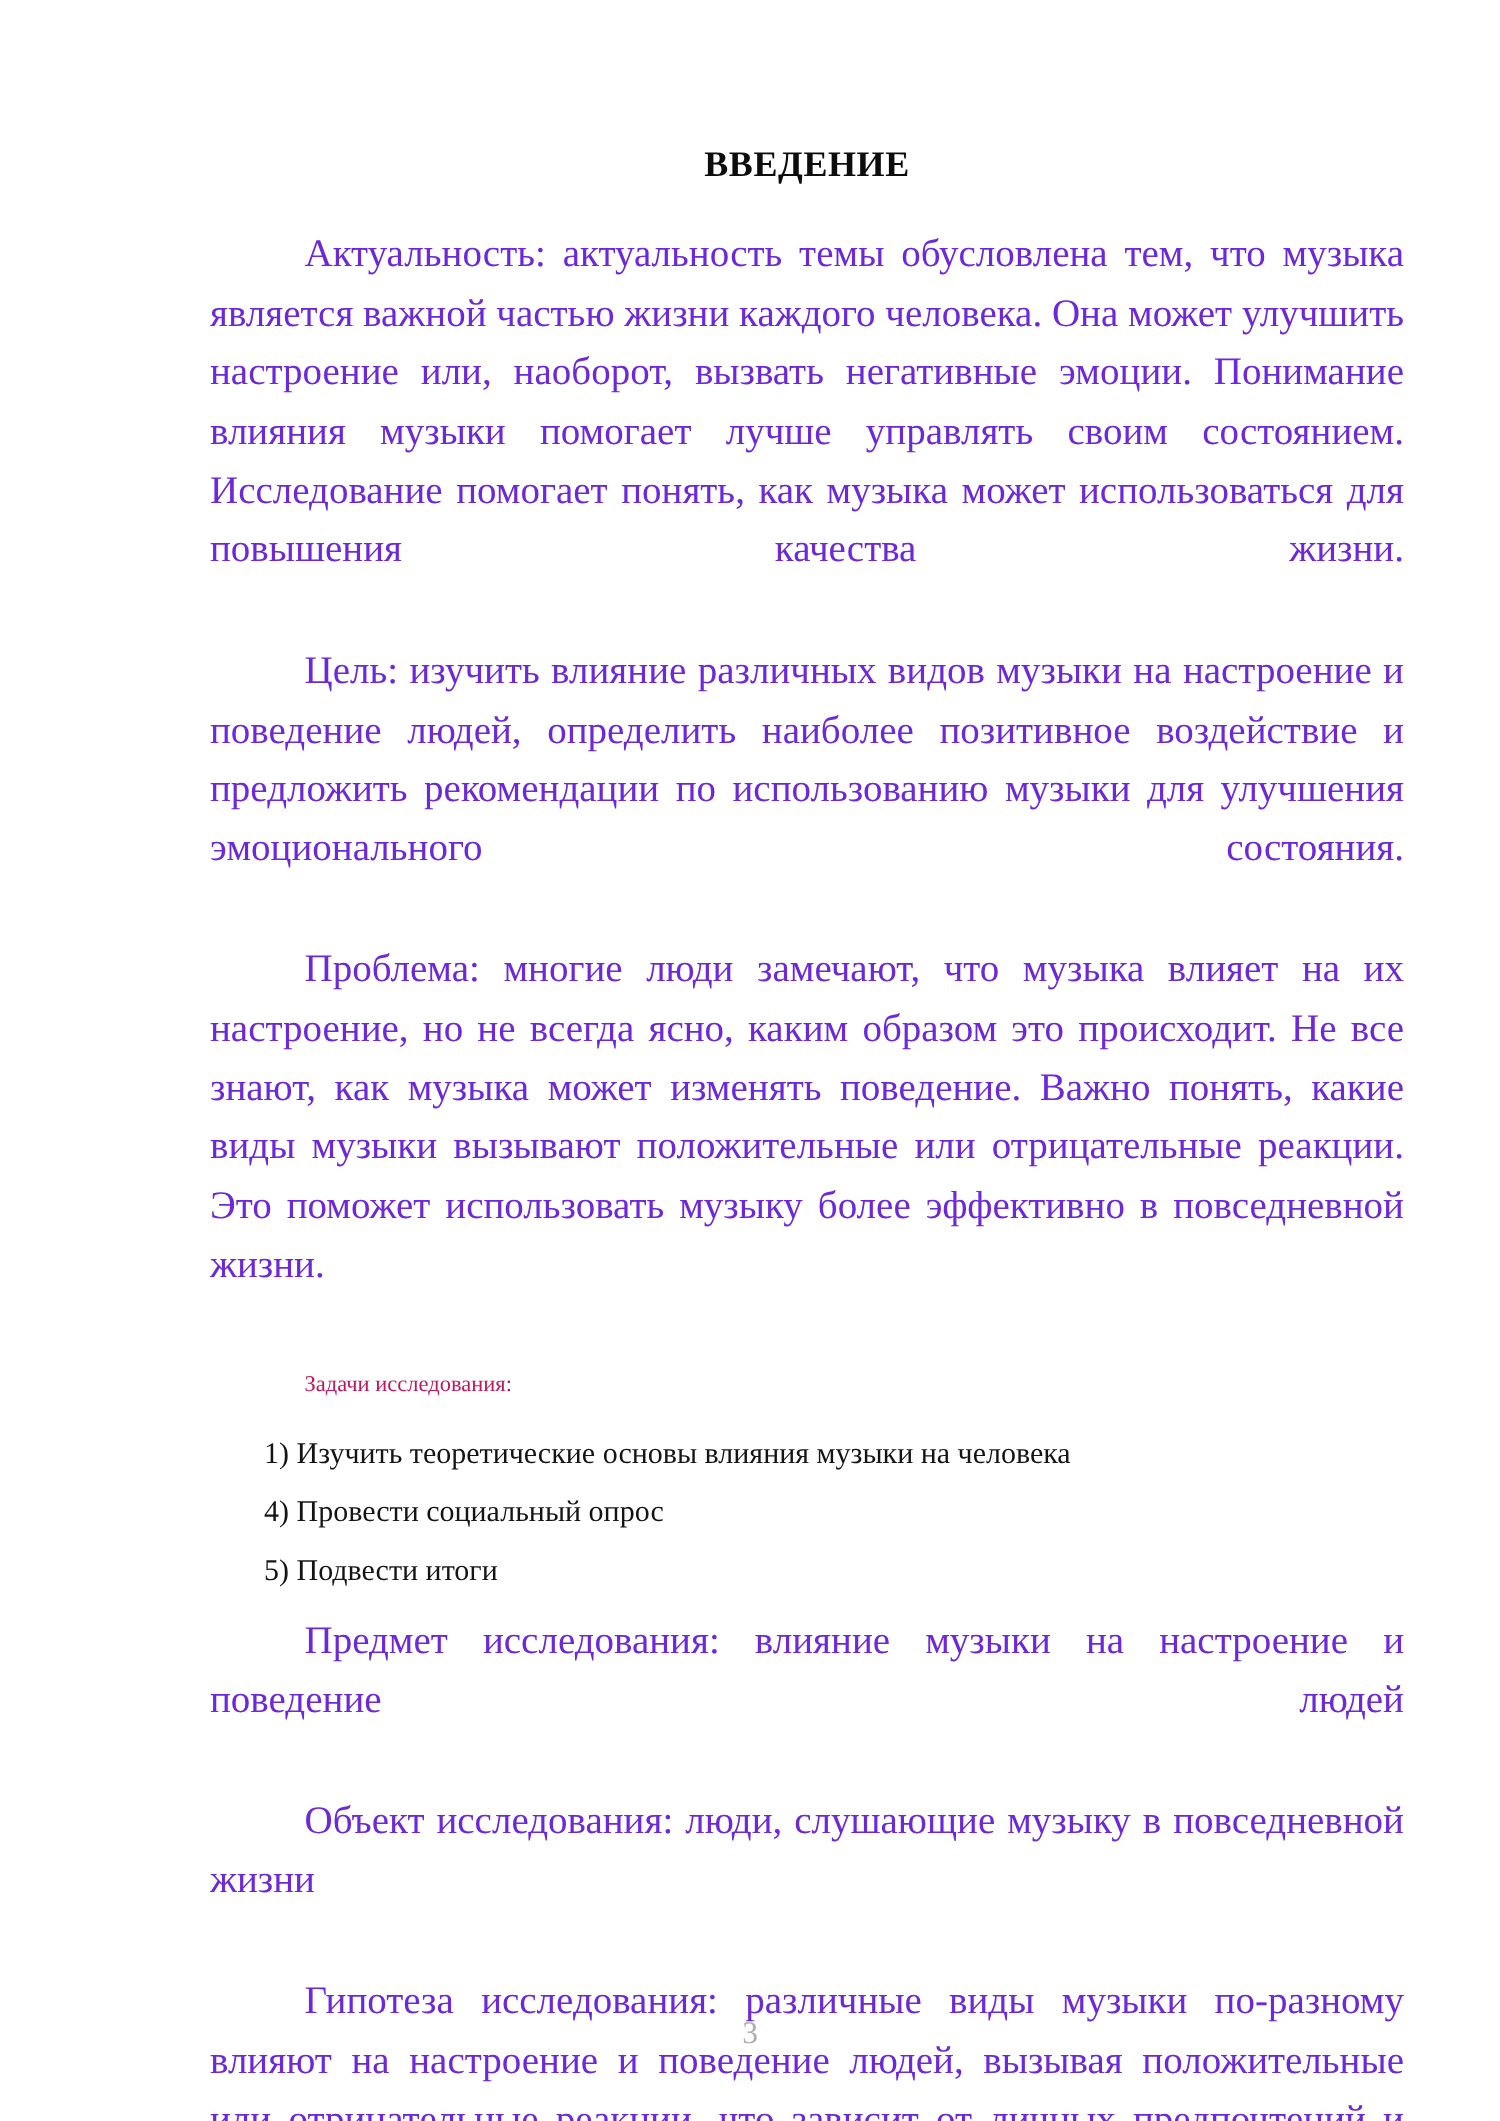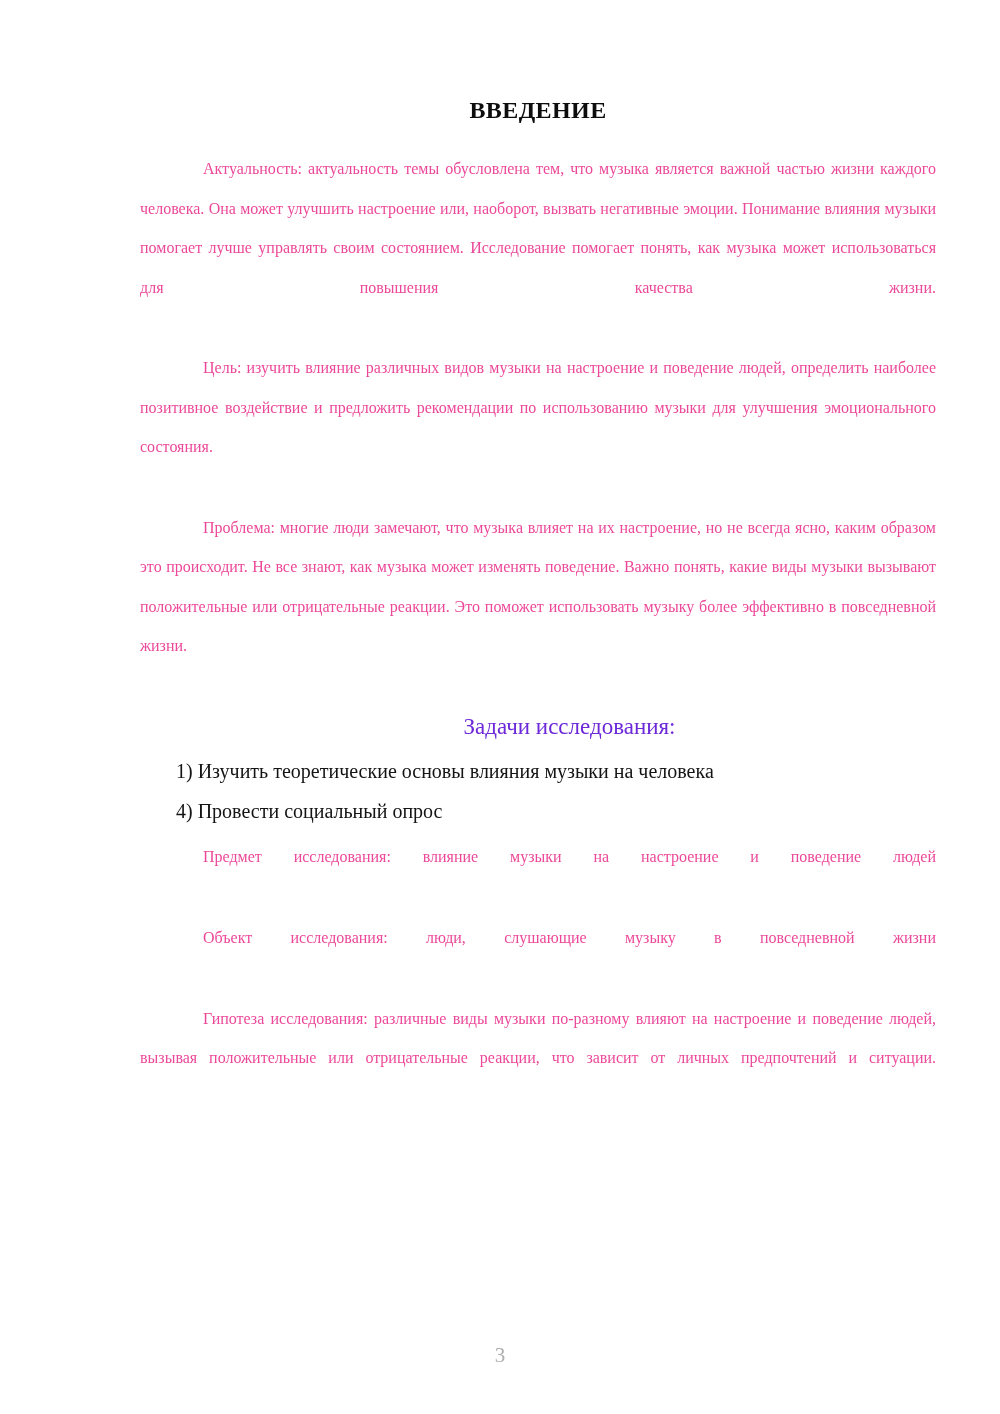--- a/index.html
+++ b/index.html
@@ -32,44 +32,44 @@
     font-size: 24px;
     font-weight: bold;
     text-align: center;
     letter-spacing: 0.4px;
     margin: 0 0 26px 0;
     line-height: 1.1;
     color: #0d0d0d;
   }
 
   .para {
-    font-size: 16px;
+    font-size: 26px;
     line-height: 39.4px;
     text-align: justify;
     text-justify: inter-word;
     text-indent: 63px;
     margin: 0 0 2px 0;
-    color: #ec4899;
+    color: #6d28d9;
     hyphens: none;
   }
 
   
   .para::after {
     content: "";
     display: inline-block;
     width: 100%;
   }
 
   .tasks-heading {
-    font-size: 23px;
+    font-size: 15px;
     line-height: 39.4px;
     text-indent: 63px;
     margin: 0;
-    text-align: center;
-    color: #6d28d9;
+    text-align: left;
+    color: #be185d;
   }
 
   .task-list {
     list-style: none;
     margin: 0;
     padding: 0;
   }
 
   .task-item {
     font-size: 20px;
@@ -109,20 +109,21 @@
 
     <p class="para">Проблема: многие люди замечают, что музыка влияет на их настроение, но не всегда ясно, каким образом это происходит. Не все знают, как музыка может изменять поведение. Важно понять, какие виды музыки вызывают положительные или отрицательные реакции. Это поможет использовать музыку более эффективно в повседневной жизни.</p>
 
     <p class="tasks-heading">Задачи исследования:</p>
 
     <div class="spacer-sm"></div>
 
     <ul class="task-list">
       <li class="task-item">1) Изучить теоретические основы влияния музыки на человека</li>
       <li class="task-item">4) Провести социальный опрос</li>
+      <li class="task-item">5) Подвести итоги</li>
     </ul>
 
     <div class="spacer-sm"></div>
 
     <p class="para">Предмет исследования: влияние музыки на настроение и поведение людей</p>
 
     <p class="para">Объект исследования: люди, слушающие музыку в повседневной жизни</p>
 
     <p class="para">Гипотеза исследования: различные виды музыки по-разному влияют на настроение и поведение людей, вызывая положительные или отрицательные реакции, что зависит от личных предпочтений и ситуации.</p>
 

